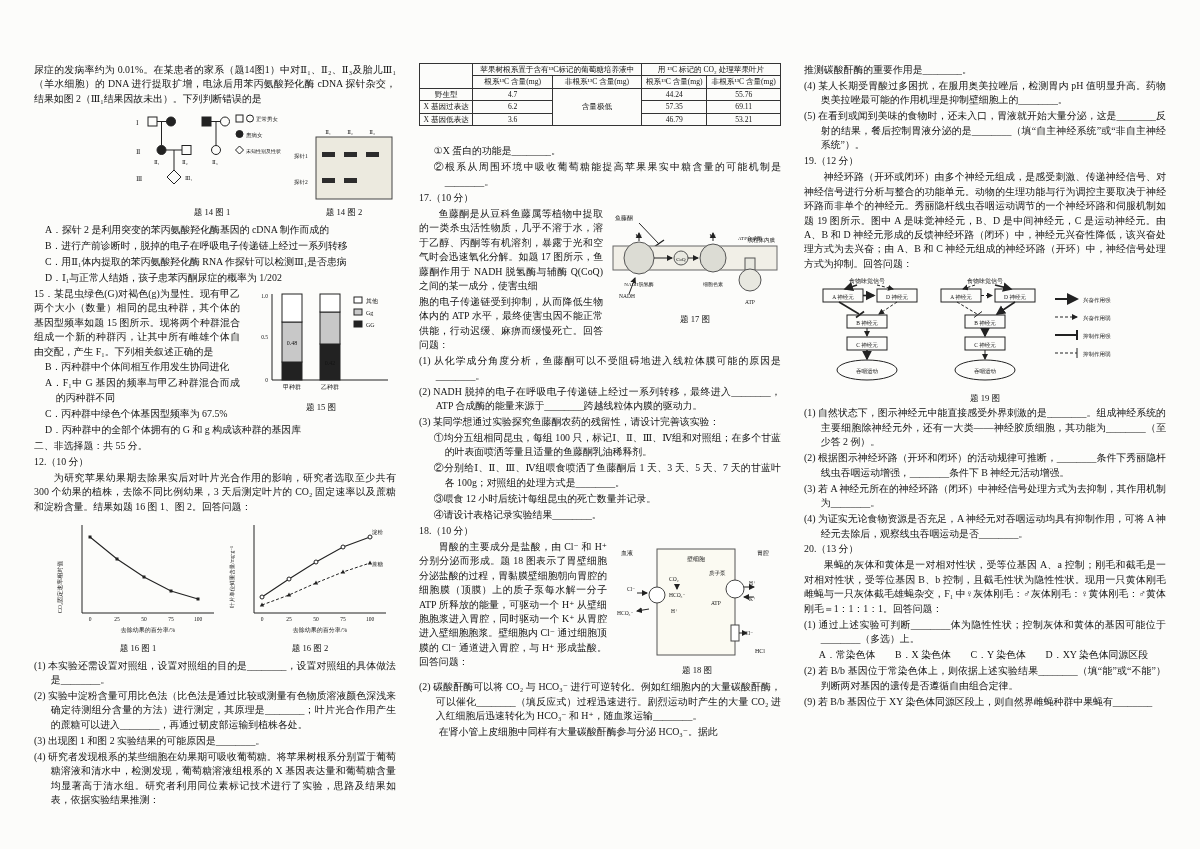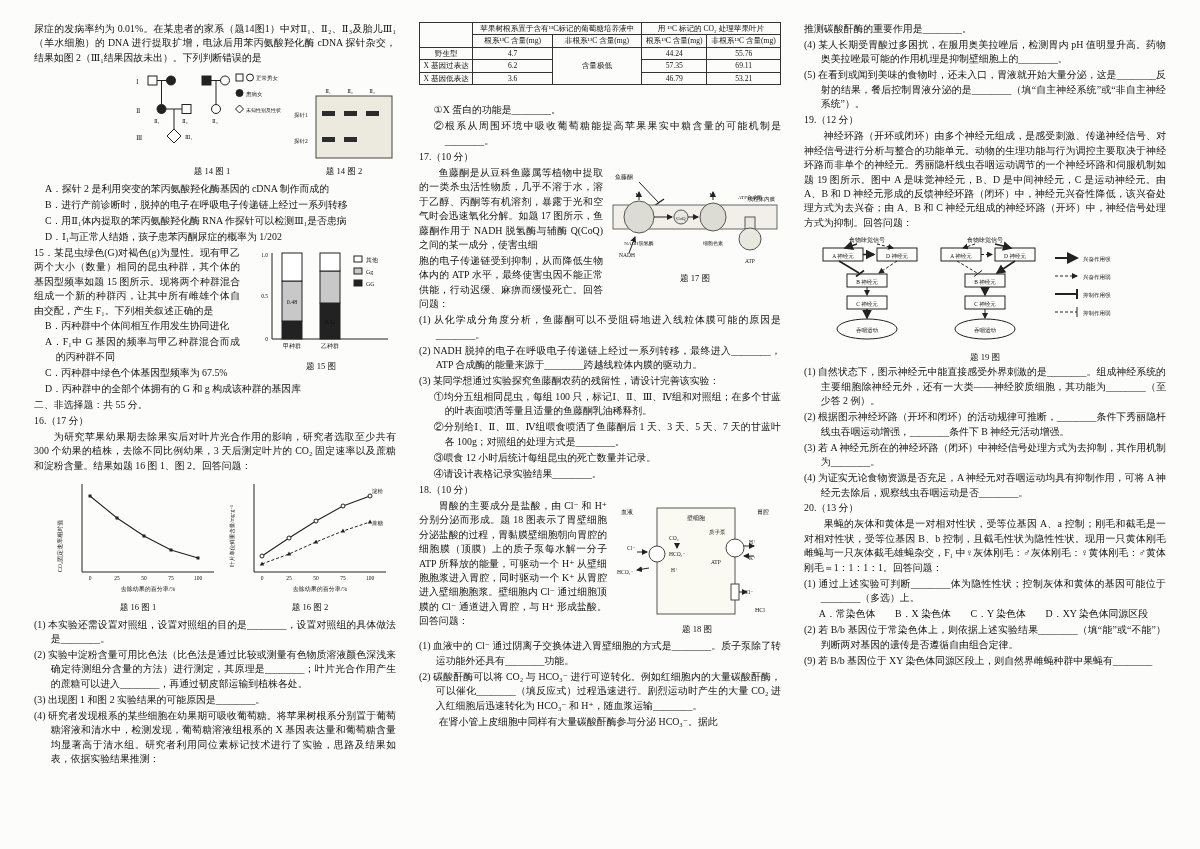--- a/index.html
+++ b/index.html
@@ -1,19 +1,19 @@
 <!DOCTYPE html>
 <html><head>
 <meta charset="utf-8">
 <style>
 *{box-sizing:border-box}
 html,body{margin:0;padding:0}
 body{background:#9a9a9a;font-family:"Liberation Serif","DejaVu Serif",serif}
 .page{width:1200px;height:849px;margin:0 auto;background:#fcfcfa;position:relative;overflow:hidden;color:#141414}
-.cols{display:flex;gap:23px;padding:22px 32px 0 34px}
+.cols{display:flex;gap:23px;padding:63px 32px 0 34px}
 .col{width:362px;flex:0 0 362px;font-size:9.9px;line-height:1.46;text-align:justify}
 .col p{margin:0 0 1.5px}
 .ind{text-indent:2em}
 .sub{padding-left:1.7em;text-indent:-1.7em}
 .sub2{padding-left:2.6em;text-indent:-1.1em}
 .opt{padding-left:2.2em;text-indent:-1.1em}
 .qnum{margin-top:2px}
 .figcap{text-align:center;font-size:8.6px;margin:1px 0 2px;text-indent:0}
 .figrow{display:flex;justify-content:flex-end;align-items:flex-end;margin:3px 0 2px}
 .figcol{text-align:center}
@@ -138,21 +138,21 @@
           <div class="figcap">题 15 图</div>
         </div>
         <p>15．某昆虫绿色(G)对褐色(g)为显性。现有甲乙两个大小（数量）相同的昆虫种群，其个体的基因型频率如题 15 图所示。现将两个种群混合组成一个新的种群丙，让其中所有雌雄个体自由交配，产生 F₁。下列相关叙述正确的是</p>
         <p class="opt">B．丙种群中个体间相互作用发生协同进化</p>
         <p class="opt">A．F₁中 G 基因的频率与甲乙种群混合而成的丙种群不同</p>
         <p class="opt">C．丙种群中绿色个体基因型频率为 67.5%</p>
         <p class="opt">D．丙种群中的全部个体拥有的 G 和 g 构成该种群的基因库</p>
       </div>
 
       <p>二、非选择题：共 55 分。</p>
-      <p class="qnum">16.（17 分）</p>
+      <p class="qnum">12.（10 分）</p>
       <p class="ind">为研究苹果幼果期去除果实后对叶片光合作用的影响，研究者选取至少共有 300 个幼果的植株，去除不同比例幼果，3 天后测定叶片的 CO₂ 固定速率以及蔗糖和淀粉含量。结果如题 16 图 1、图 2。回答问题：</p>
 
       <div class="figrow">
         <div class="figcol">
           <svg width="172" height="124" viewBox="0 0 172 124">
             <text x="10" y="70" font-size="6" transform="rotate(-90 10 70)" text-anchor="middle">CO₂固定速率相对值</text>
             <line x1="30" y1="8" x2="30" y2="96" stroke="#222"></line>
             <line x1="30" y1="96" x2="162" y2="96" stroke="#222"></line>
             <polyline points="38,20 65,42 92,60 119,74 146,82" fill="none" stroke="#222" stroke-width="1.1"></polyline>
             <g fill="#222">
@@ -317,21 +317,20 @@
             <line x1="141" y1="56" x2="131" y2="56" stroke="#222" marker-end="url(#ah)"></line>
             <rect x="118" y="84" width="8" height="16" fill="#fff" stroke="#444"></rect>
             <text x="132" y="94" font-size="5.5">Cl⁻</text>
             <line x1="126" y1="92" x2="134" y2="92" stroke="#222" marker-end="url(#ah)"></line>
             <text x="142" y="112" font-size="6">HCl</text>
           </svg>
           <div class="figcap">题 18 图</div>
         </div>
         <p class="ind">胃酸的主要成分是盐酸，由 Cl⁻ 和 H⁺ 分别分泌而形成。题 18 图表示了胃壁细胞分泌盐酸的过程，胃黏膜壁细胞朝向胃腔的细胞膜（顶膜）上的质子泵每水解一分子 ATP 所释放的能量，可驱动一个 H⁺ 从壁细胞胞浆进入胃腔，同时驱动一个 K⁺ 从胃腔进入壁细胞胞浆。壁细胞内 Cl⁻ 通过细胞顶膜的 Cl⁻ 通道进入胃腔，与 H⁺ 形成盐酸。回答问题：</p>
       </div>
-      <p class="sub">(1) 血液中的 Cl⁻ 通过阴离子交换体进入胃壁细胞的方式是________。质子泵除了转运功能外还具有________功能。</p>
       <p class="sub">(2) 碳酸酐酶可以将 CO₂ 与 HCO₃⁻ 进行可逆转化。例如红细胞内的大量碳酸酐酶，可以催化________（填反应式）过程迅速进行。剧烈运动时产生的大量 CO₂ 进入红细胞后迅速转化为 HCO₃⁻ 和 H⁺，随血浆运输________。</p>
       <p class="ind">在肾小管上皮细胞中同样有大量碳酸酐酶参与分泌 HCO₃⁻。据此</p>
     </div>
 
     <div class="col">
       <p>推测碳酸酐酶的重要作用是________。</p>
       <p class="sub">(4) 某人长期受胃酸过多困扰，在服用奥美拉唑后，检测胃内 pH 值明显升高。药物奥美拉唑最可能的作用机理是抑制壁细胞上的________。</p>
       <p class="sub">(5) 在看到或闻到美味的食物时，还未入口，胃液就开始大量分泌，这是________反射的结果，餐后控制胃液分泌的是________（填“自主神经系统”或“非自主神经系统”）。</p>
 
       <p class="qnum">19.（12 分）</p>

